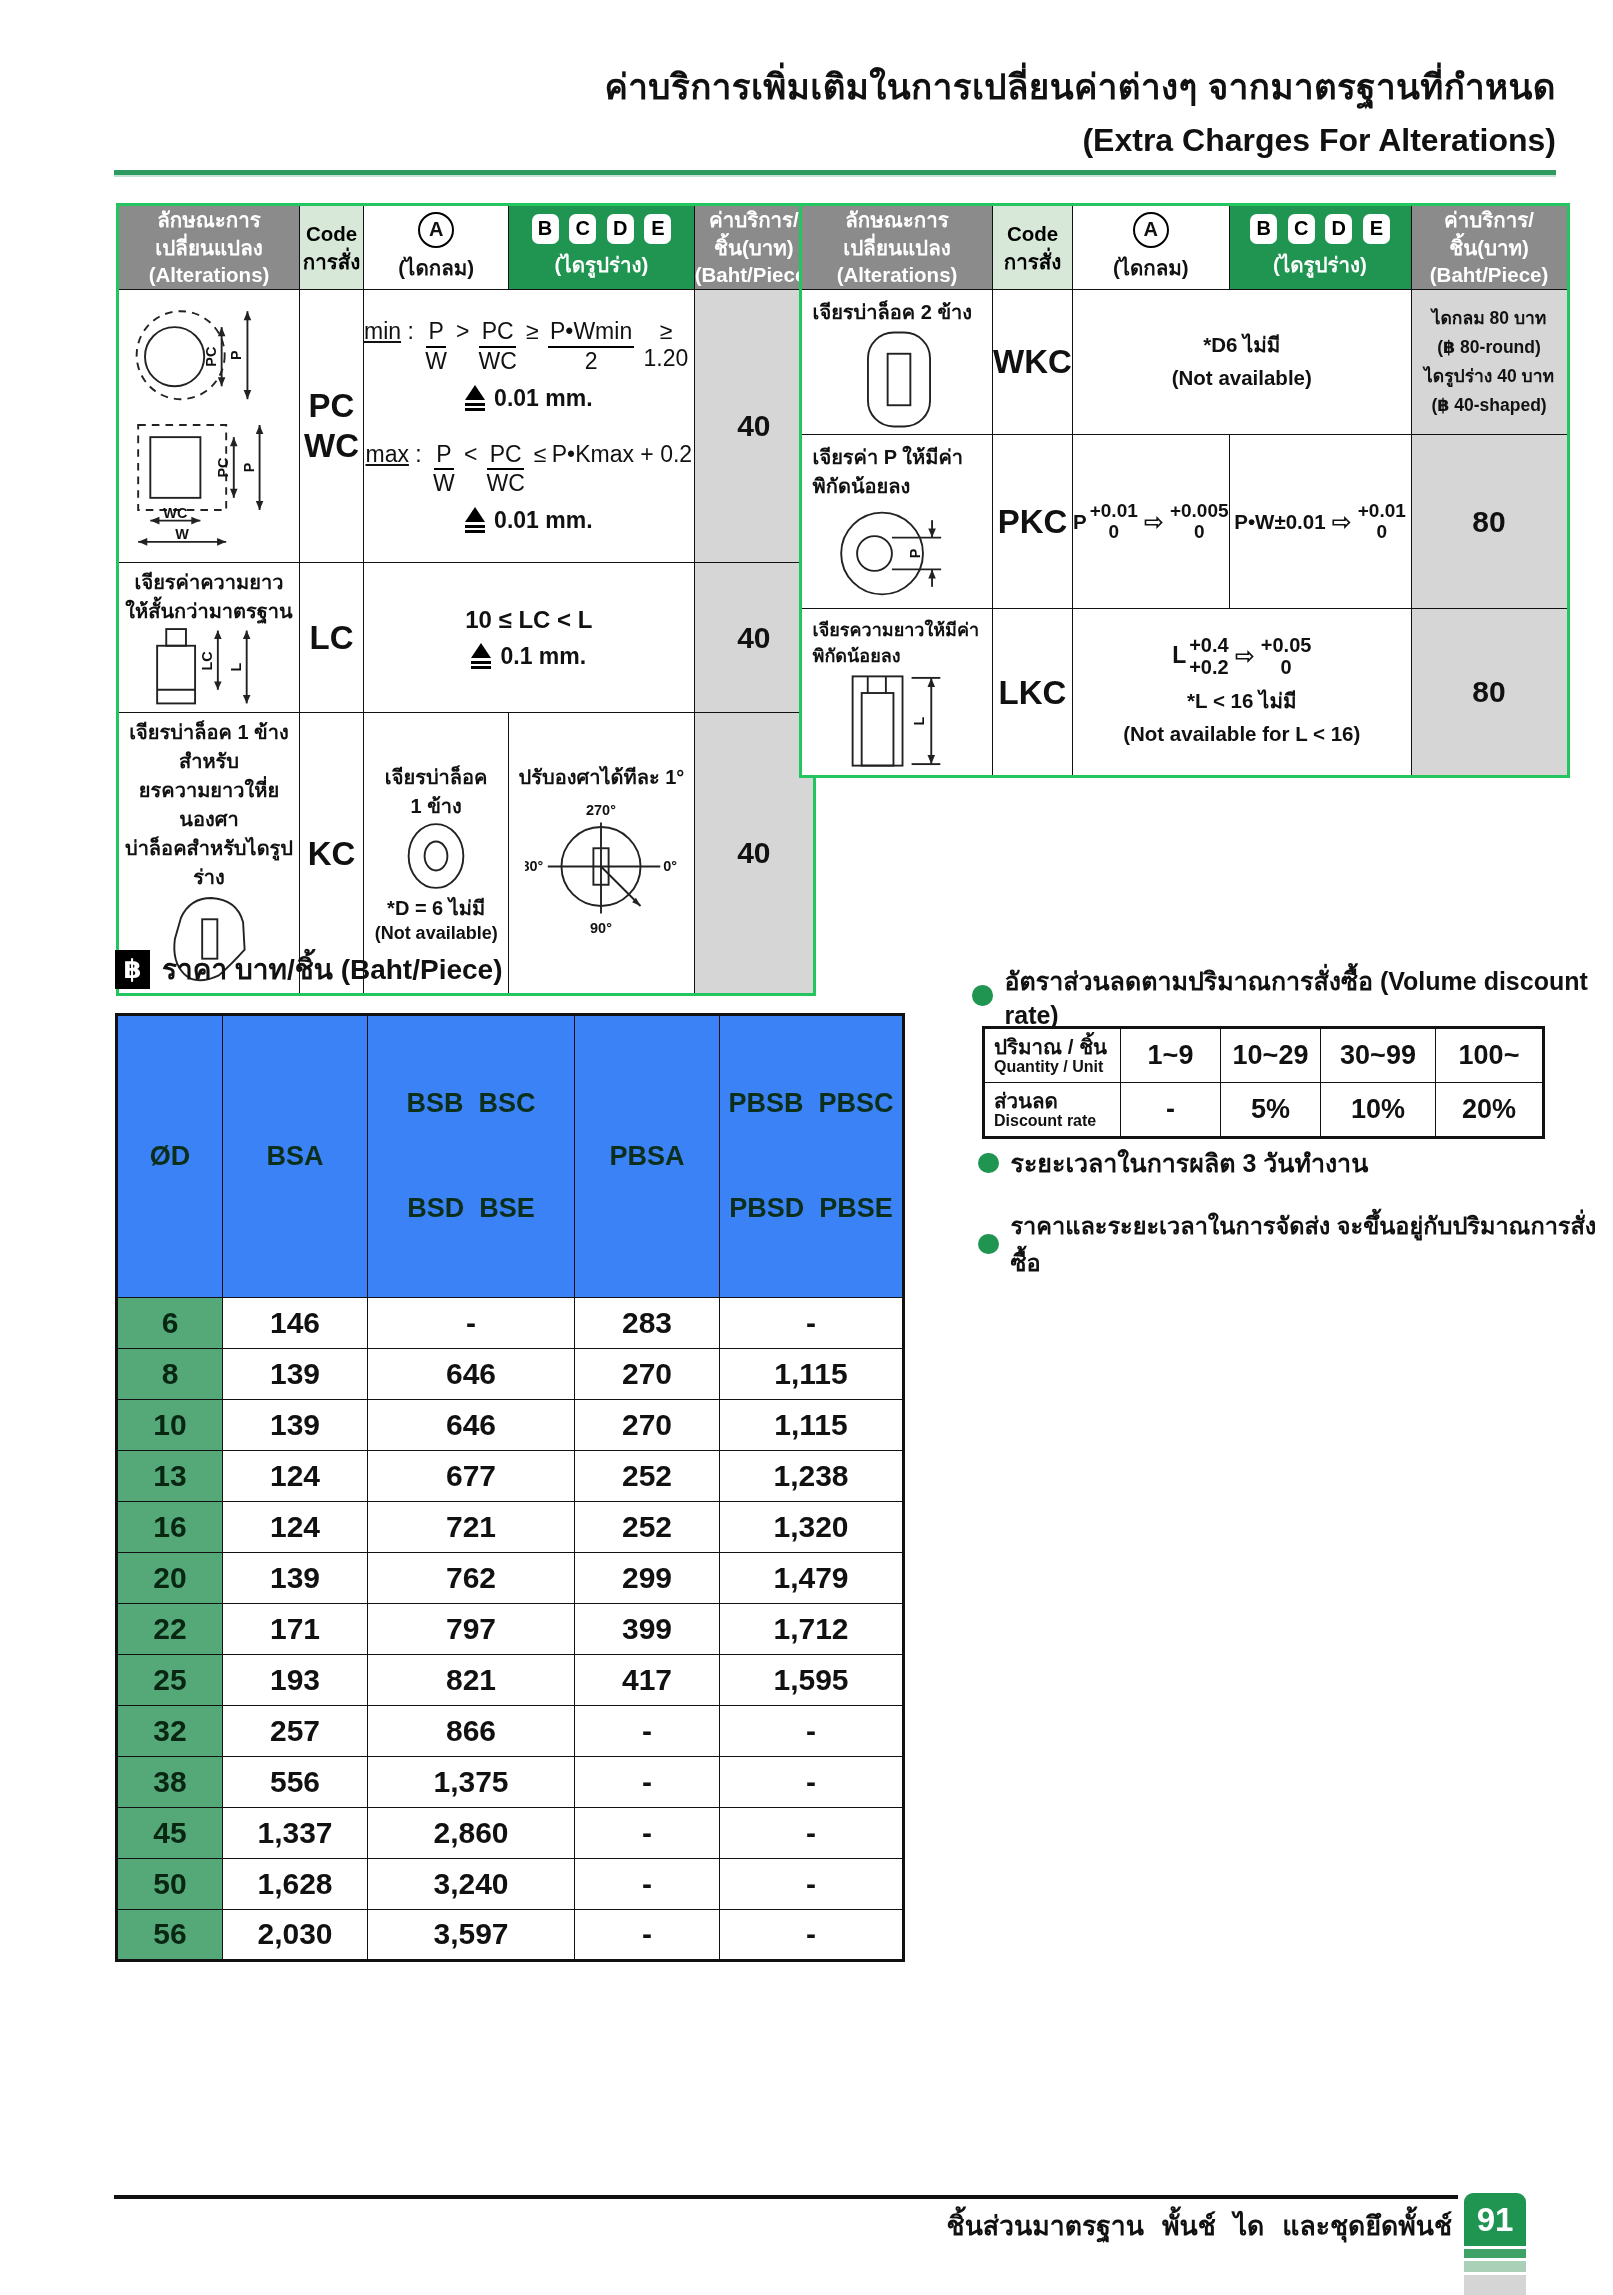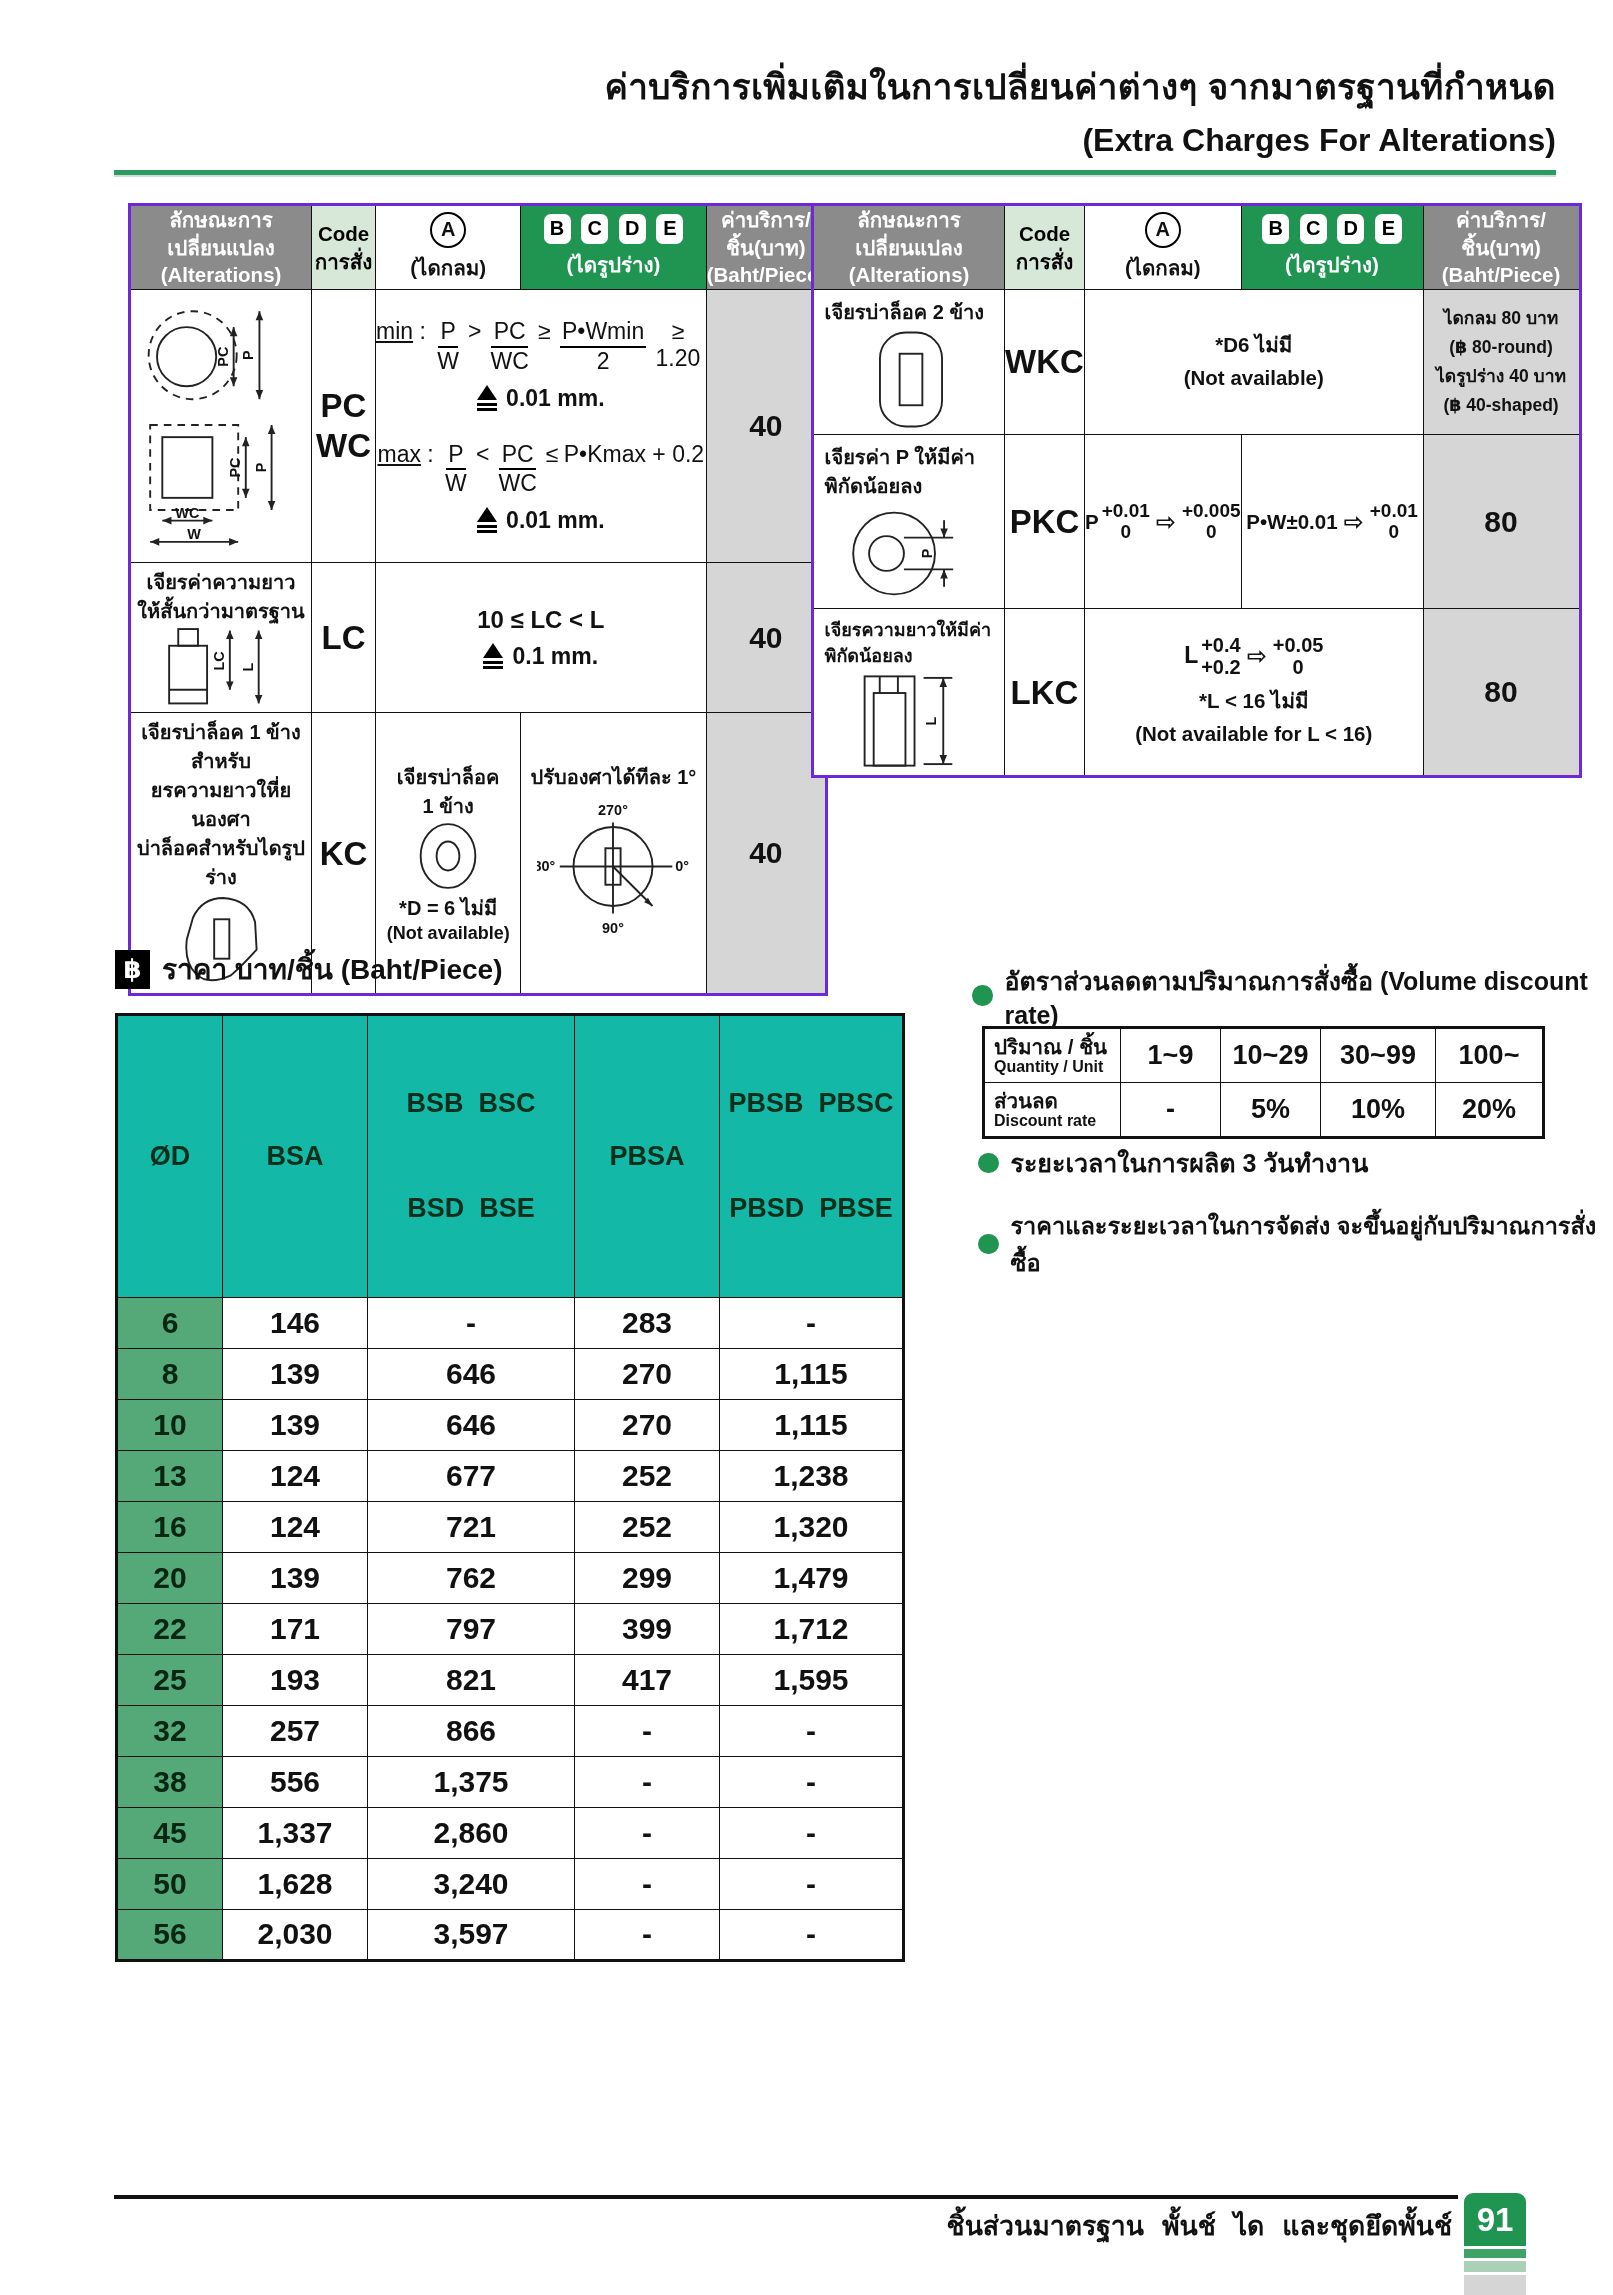--- a/index.html
+++ b/index.html
@@ -8,21 +8,21 @@
 
   
   .title-block{position:absolute;top:59px;right:58px;text-align:right;}
   .title-th{font-size:35px;font-weight:bold;letter-spacing:0.4px;}
   .title-en{font-size:32px;font-weight:bold;margin-top:7.6px;}
   .rule{position:absolute;left:114px;top:170px;width:1442px;}
   .rule .r1{height:4.6px;background:#2d9a60;}
   .rule .r2{height:2.3px;background:#c4e2d1;}
 
   
-  table.alt{border-collapse:collapse;table-layout:fixed;border:3px solid #6d28d9;background:#fff;margin-left:12px;}
+  table.alt{border-collapse:collapse;table-layout:fixed;border:3px solid #22c55e;background:#fff;}
   table.alt td{border:1.9px solid #111;padding:0;vertical-align:middle;text-align:center;overflow:hidden;}
   .alt-left{position:absolute;left:116px;top:203px;}
   .alt-right{position:absolute;left:799px;top:203px;}
   .h-gray{background:#8b8b8b;color:#fff;font-size:20.5px;font-weight:bold;line-height:1.35;}
   .h-code{background:#d8e8d8;color:#000;font-size:20.5px;font-weight:bold;line-height:1.35;}
   .h-a{background:#fff;}
   .h-bcde{background:#1f9551;color:#fff;font-size:20.5px;font-weight:bold;}
   .circleA{display:inline-flex;align-items:center;justify-content:center;width:32px;height:32px;
            border:2.3px solid #000;border-radius:50%;font-size:20px;font-weight:bold;background:#fff;}
   .a-sub{font-size:20.5px;font-weight:bold;margin-top:3px;}
@@ -62,21 +62,21 @@
   svg .ah{fill:#222;}
   svg text{font-family:"Liberation Sans","DejaVu Sans",sans-serif;font-size:19px;font-weight:bold;fill:#111;}
 
   
   .price-heading{position:absolute;left:115px;top:947px;display:flex;align-items:center;gap:12px;}
   .marker-box{display:inline-flex;align-items:center;justify-content:center;width:35px;height:39px;
               background:#000;color:#fff;font-size:26px;font-weight:bold;}
   .price-heading .txt{font-size:28px;font-weight:bold;}
   .ptable{position:absolute;left:115px;top:1013px;border-collapse:collapse;table-layout:fixed;border:3px solid #111;}
   .ptable td{border:1.9px solid #111;text-align:center;vertical-align:middle;padding:0;}
-  .ptable .ph{background:#14b8a6;color:#0c2f1c;font-size:27px;font-weight:bold;line-height:1.3;height:112px;}
+  .ptable .ph{background:#3b82f6;color:#0c2f1c;font-size:27px;font-weight:bold;line-height:1.3;height:112px;}
   .ptable .od{background:#55a878;color:#092613;font-size:30px;font-weight:bold;}
   .ptable .val{background:#fff;font-size:30px;font-weight:bold;}
   .ptable tr.pr{height:51px;}
   .ws-pre{white-space:pre;}
 
   
   .bullet-line{position:absolute;display:flex;align-items:center;gap:12px;}
   .bullet{width:20.5px;height:20.5px;border-radius:50%;background:#1f9551;flex:0 0 auto;}
   .bl-txt{font-size:25px;font-weight:bold;}
   .dtable{position:absolute;left:982px;top:1026px;border-collapse:collapse;table-layout:fixed;border:3px solid #111;}

